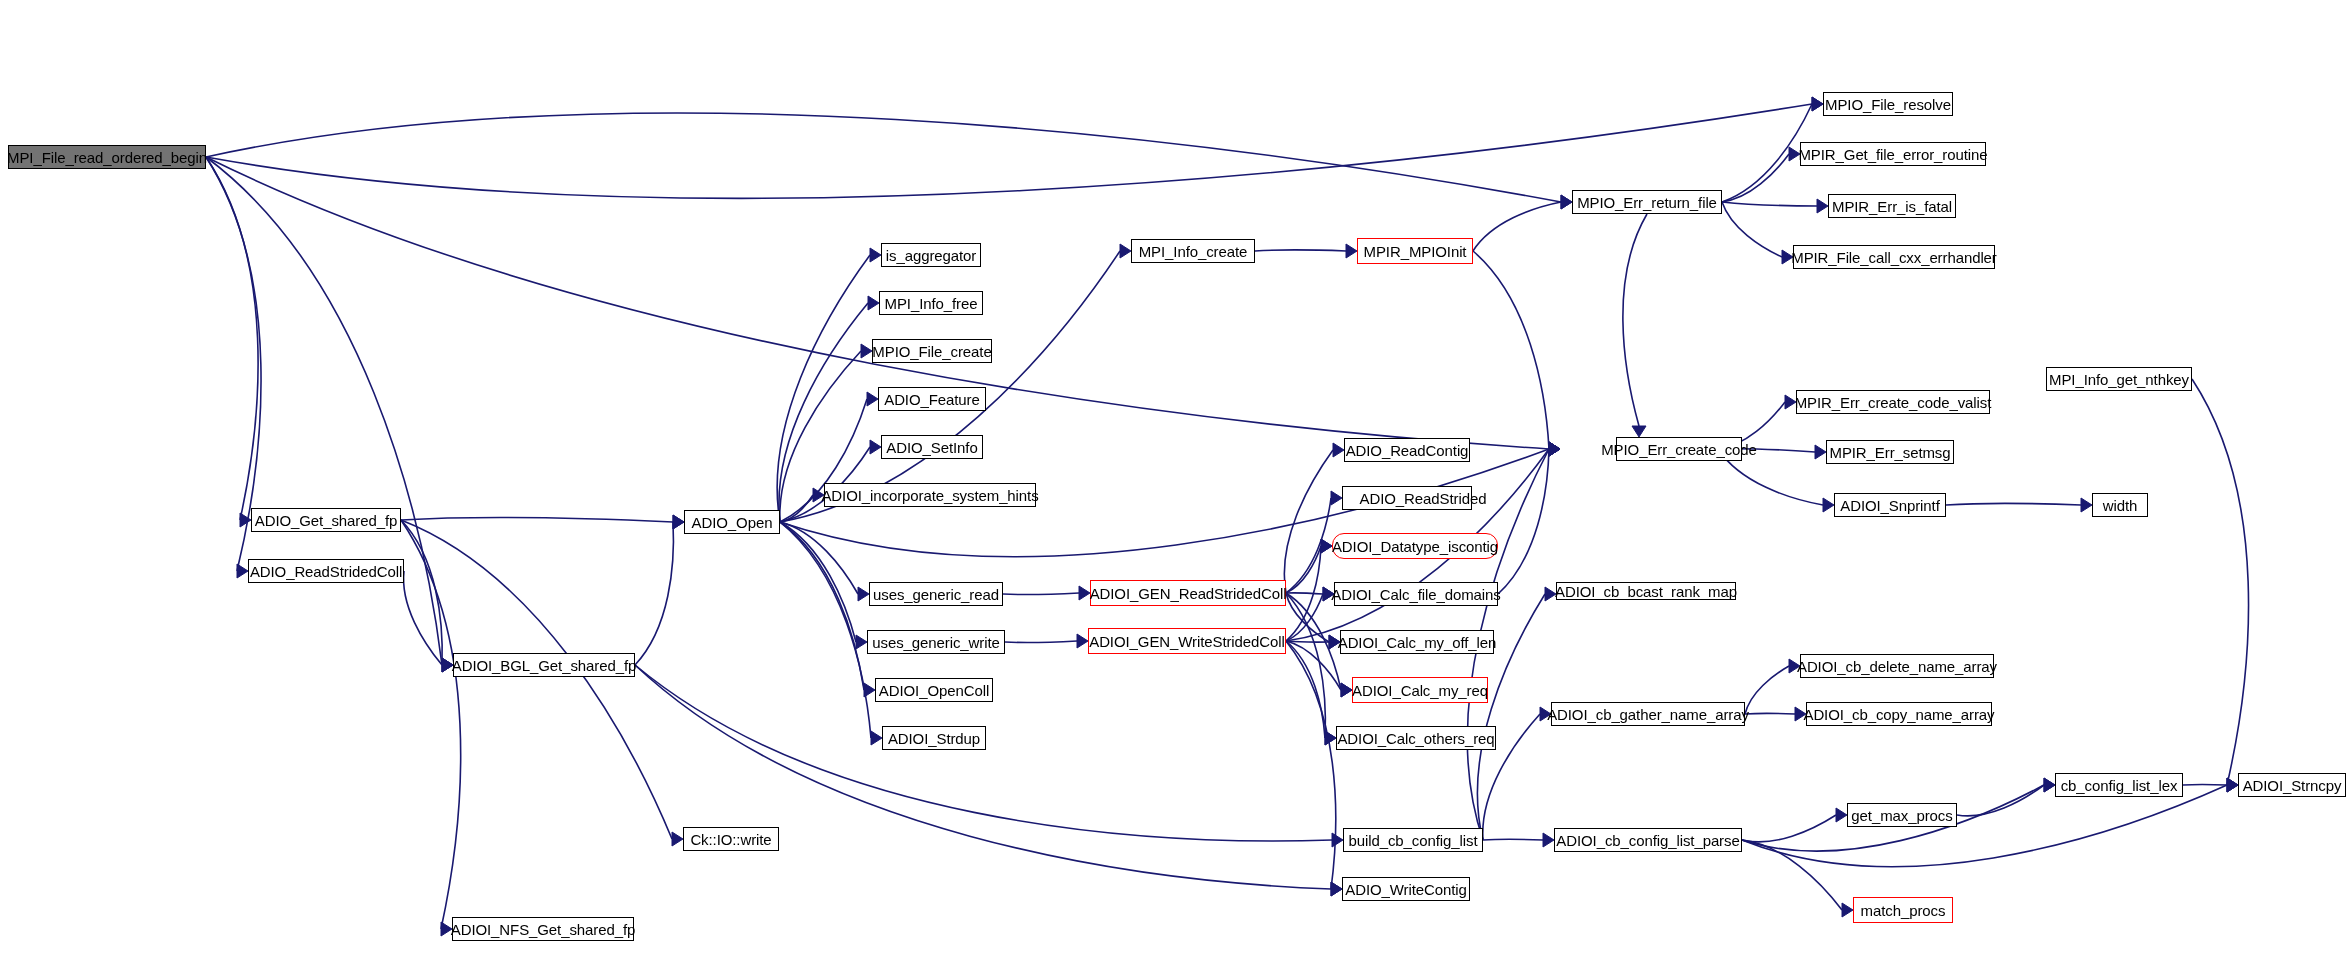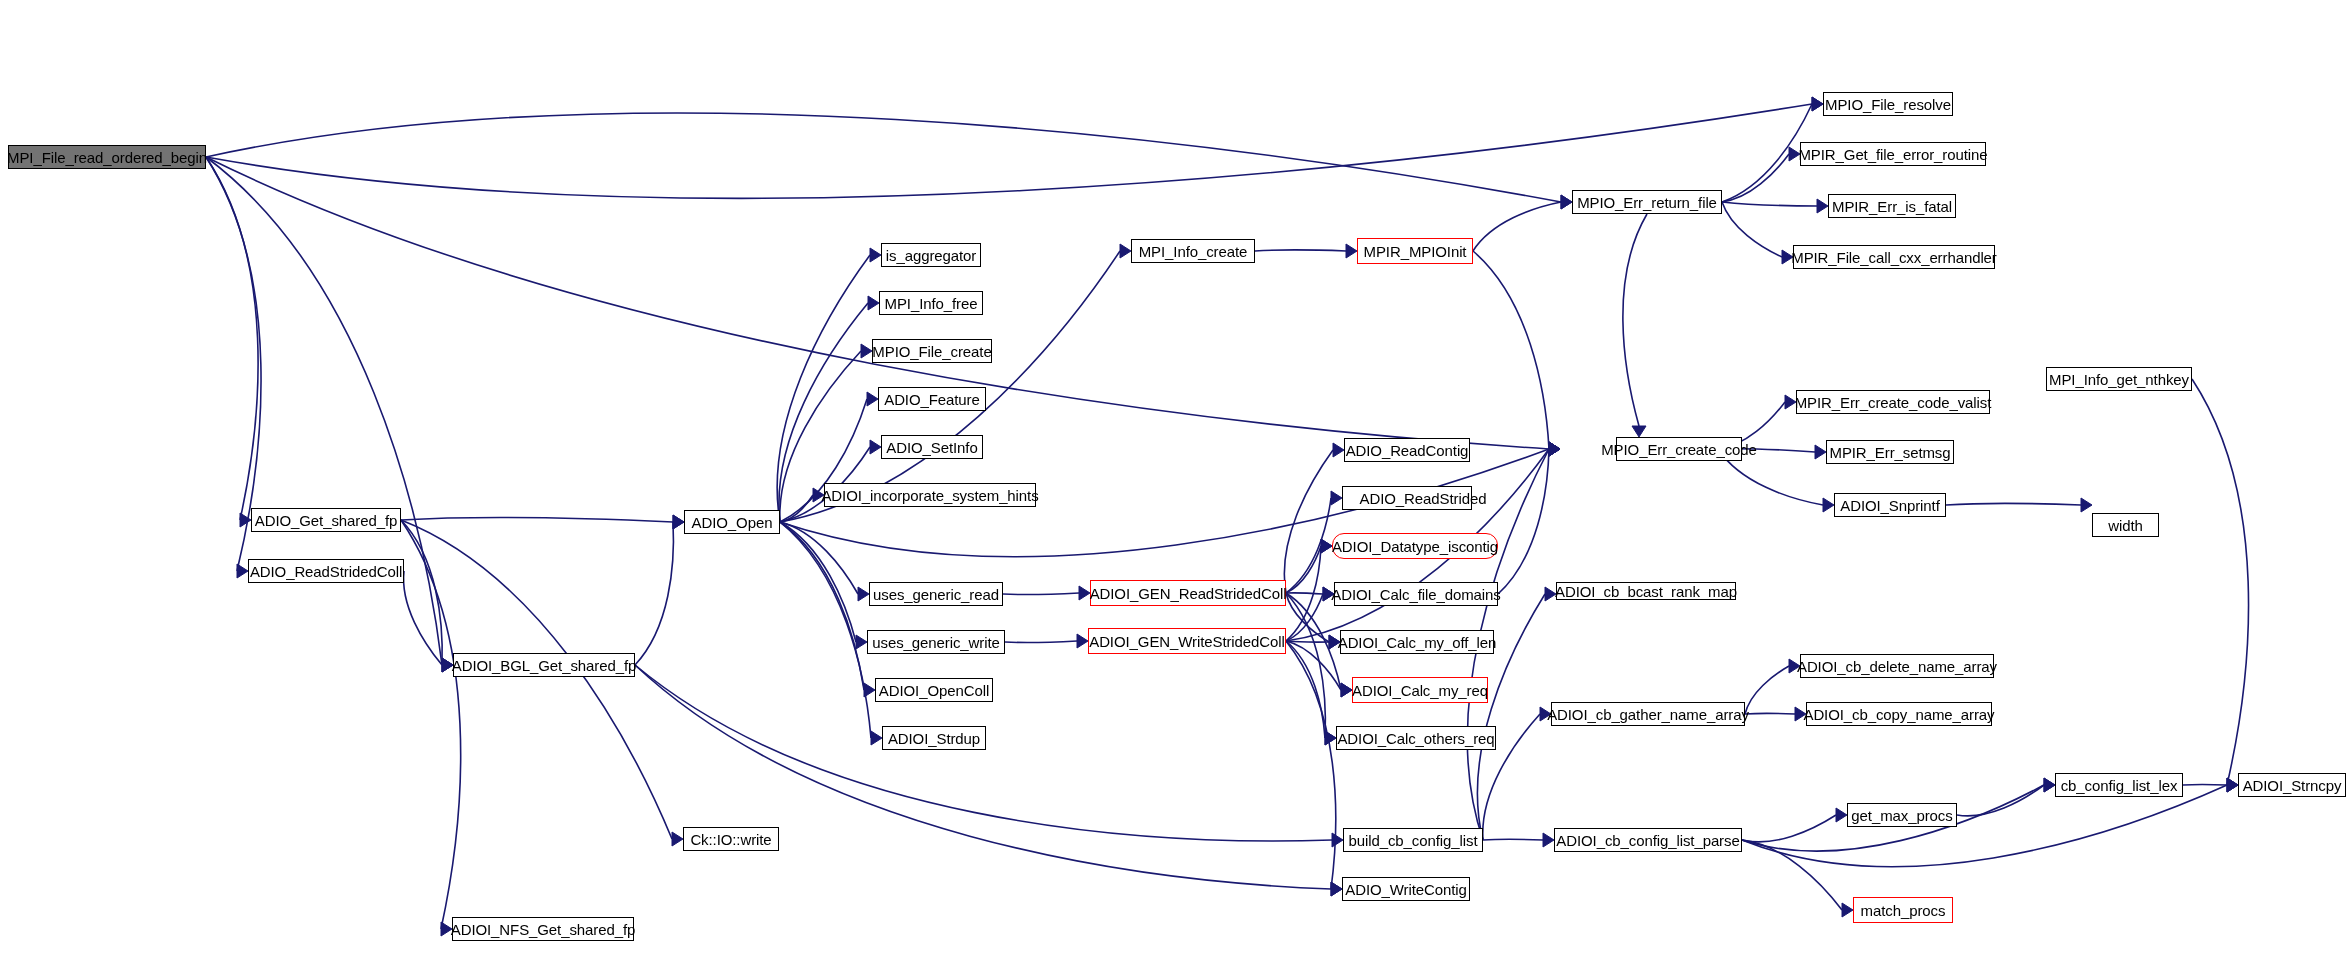--- a/index.html
+++ b/index.html
@@ -232,21 +232,21 @@
       </div>
       <div class="node" style="left: 1826px; top: 440px; width: 128px; height: 24px;">
         <span>MPIR_Err_setmsg</span>
       </div>
       <div class="node" style="left: 1584px; top: 437px; width: 126px; height: 24px; margin-left: 32px;">
         <span>MPIO_Err_create_code</span>
       </div>
       <div class="node" style="left: 1834px; top: 493px; width: 112px; height: 24px;">
         <span>ADIOI_Snprintf</span>
       </div>
-      <div class="node" style="left: 2092px; top: 513px; width: 67px; height: 24px;">
+      <div class="node" style="left: 2092px; top: 493px; width: 56px; height: 24px;">
         <span>width</span>
       </div>
       <div class="node" style="left: 2238px; top: 773px; width: 108px; height: 24px;">
         <span>ADIOI_Strncpy</span>
       </div>
       <div class="node" style="left: 881px; top: 243px; width: 100px; height: 24px;">
         <span>is_aggregator</span>
       </div>
       <div class="node" style="left: 879px; top: 291px; width: 104px; height: 24px;">
         <span>MPI_Info_free</span>

